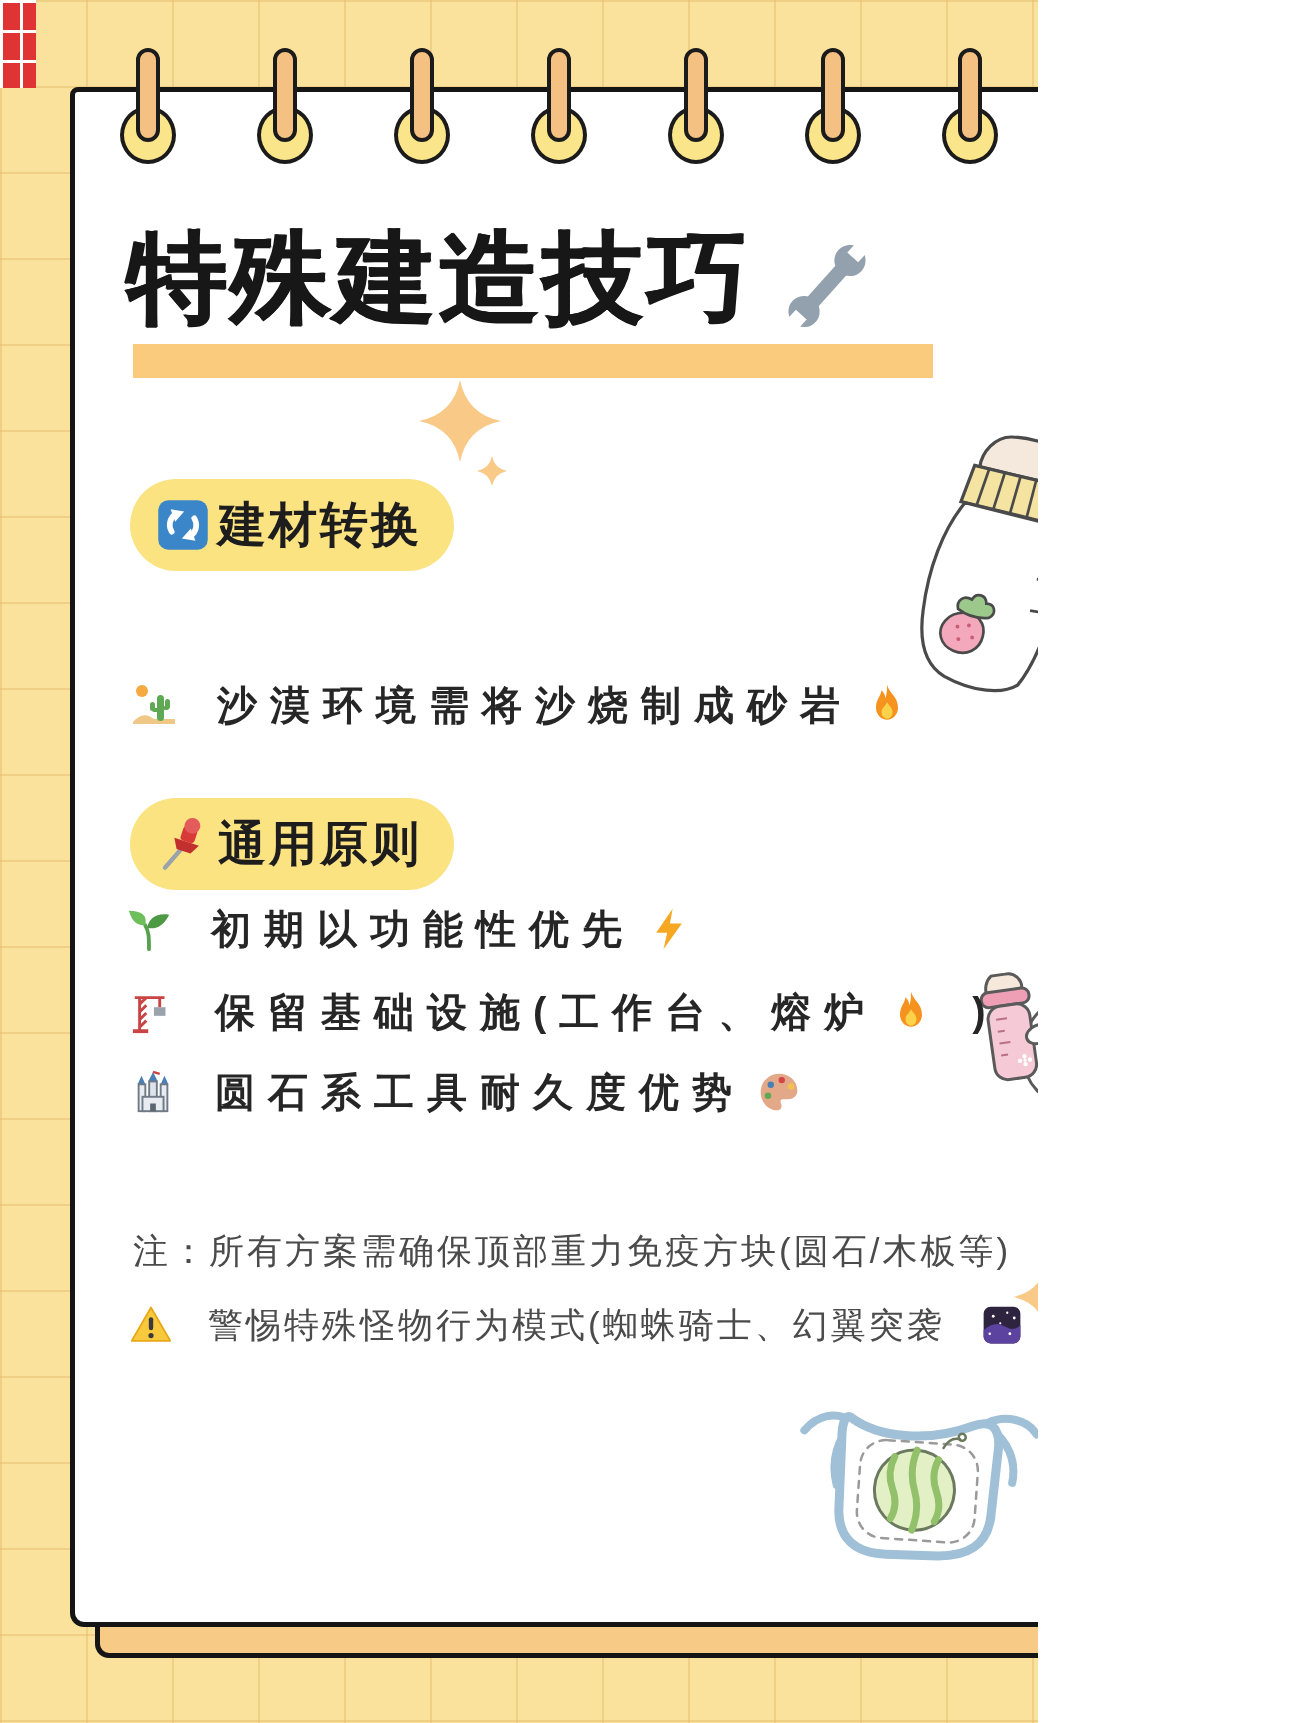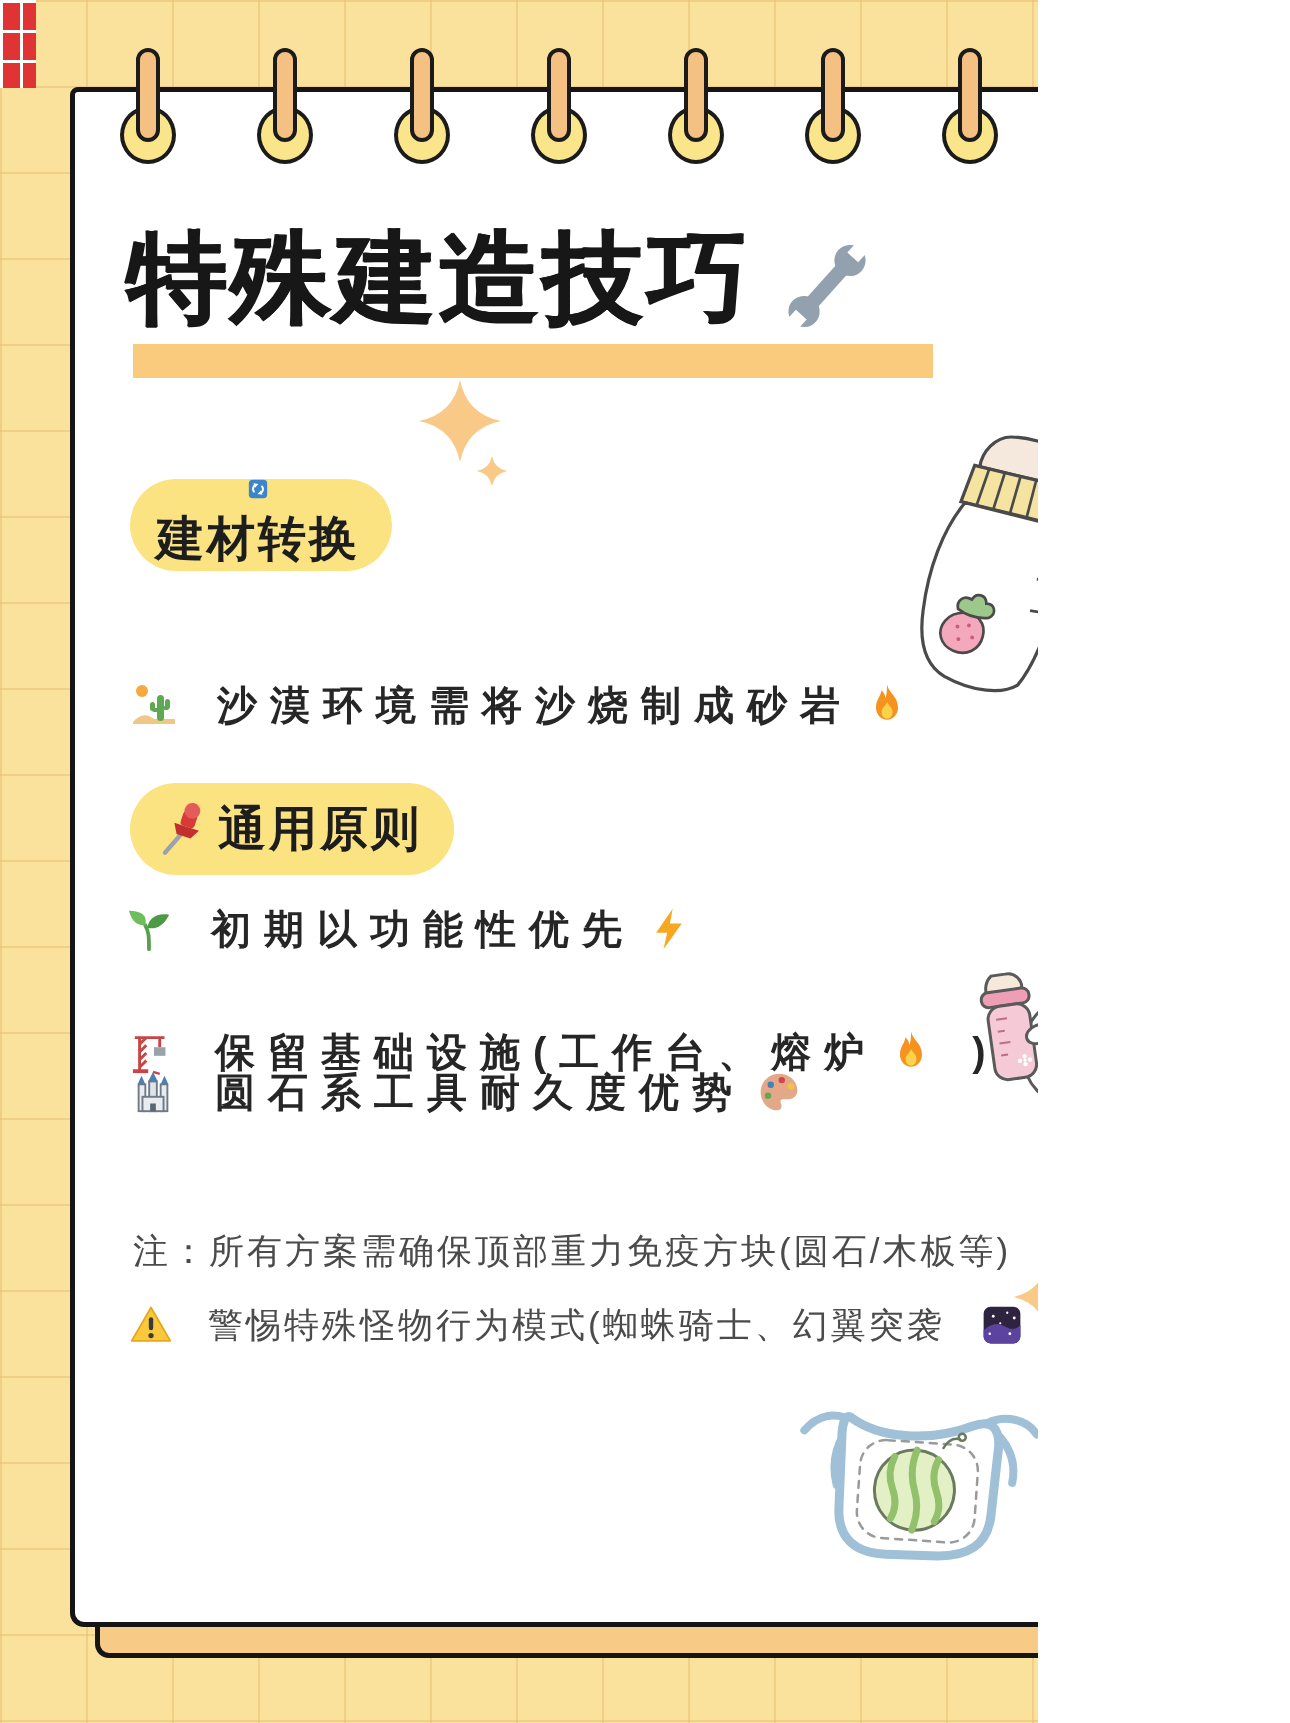--- a/index.html
+++ b/index.html
@@ -170,21 +170,21 @@
     </svg>
     <div id="title-underline" class="abs"></div>
 
     <svg class="abs" style="left:344px; top:288px;" width="82" height="82" viewBox="0 0 48 48">
       <path d="M24 0 Q28 20 48 24 Q28 28 24 48 Q20 28 0 24 Q20 20 24 0Z" fill="#F8C987"></path>
     </svg>
     <svg class="abs" style="left:402px; top:364px;" width="30" height="30" viewBox="0 0 48 48">
       <path d="M24 0 Q28 20 48 24 Q28 28 24 48 Q20 28 0 24 Q20 20 24 0Z" fill="#F8C987"></path>
     </svg>
 
-    <div class="pill" style="left:55px; top:387px;flex-direction:column;">
+    <div class="pill" style="left:55px; top:387px;">
       <svg width="54" height="54" viewBox="0 0 48 48">
         <rect x="2" y="2" width="44" height="44" rx="9" fill="#3B86C8"></rect>
         <g fill="none" stroke="#fff" stroke-width="5" stroke-linecap="round">
           <path d="M14 30 A11.5 11.5 0 0 1 17 14.5"></path>
           <path d="M34 18 A11.5 11.5 0 0 1 31 33.5"></path>
         </g>
         <path d="M13 10 L25 12 L17 21 Z" fill="#fff"></path>
         <path d="M35 38 L23 36 L31 27 Z" fill="#fff"></path>
       </svg>
       <span class="ptxt">建材转换</span>
@@ -203,21 +203,21 @@
         </g>
       </svg>
       <span class="btxt">沙漠环境需将沙烧制成砂岩</span>
       <svg width="44" height="44" viewBox="0 0 48 48">
         <path d="M24 2 C27 12 36 15 36 27 A12 13 0 0 1 12 27 C12 18 17 15 18 8 C21 11 22 13 22 17 C24 12 24 8 24 2 Z" fill="#F6921E"></path>
         <path d="M24 21 C27 26 30 27 30 32 A6 7 0 0 1 18 32 C18 27 22 26 24 21 Z" fill="#FBD34A"></path>
       </svg>
     </div>
 
 
-    <div class="pill" style="left:55px; top:691px; margin-top:0; top:691px;align-items:center;">
+    <div class="pill" style="left:55px; top:691px; margin-top:15px; top:691px;align-items:center;">
       <svg width="54" height="54" viewBox="0 0 48 48">
         <line x1="8" y1="45" x2="22" y2="29" stroke="#9aa2ab" stroke-width="4" stroke-linecap="round"></line>
         <g transform="rotate(18 28 18)">
           <rect x="22" y="9" width="13" height="13" rx="3" fill="#D83A3A"></rect>
           <path d="M17 22 h23 l-5 9 h-13 z" fill="#C22F2F"></path>
           <circle cx="29" cy="7" r="7" fill="#E45B5B"></circle>
         </g>
       </svg>
       <span class="ptxt">通用原则</span>
     </div>
@@ -227,21 +227,21 @@
         <path d="M24 45 C24 33 24 27 20 20" stroke="#57A14E" stroke-width="4" fill="none" stroke-linecap="round"></path>
         <path d="M20 20 C8 21 5 11 3 5 C16 5 23 10 20 20Z" fill="#6CBF5A"></path>
         <path d="M22 23 C33 25 41 18 45 9 C31 7 24 13 22 23Z" fill="#4E9A44"></path>
       </svg>
       <span class="btxt">初期以功能性优先</span>
       <svg width="44" height="44" viewBox="0 0 48 48">
         <path d="M28 2 L10 28 H22 L18 46 L38 18 H25 Z" fill="#F7A823"></path>
       </svg>
     </div>
 
-    <div class="row" style="left:55px; top:931px;text-align:center;">
+    <div class="row" style="left:55px; top:891px;text-align:center;">
       <svg width="46" height="46" viewBox="0 0 48 48">
         <g stroke="#C94444" stroke-width="3" fill="none">
           <path d="M10 44 V9 M5 9 H36 M10 16 l7 -7 M10 24 l7 -7 M10 32 l7 -7 M10 40 l7 -7"></path>
           <path d="M31 9 V19"></path>
         </g>
         <rect x="25" y="19" width="12" height="9" fill="#9aa2ab"></rect>
         <rect x="3" y="42" width="16" height="4" fill="#C94444"></rect>
       </svg>
       <span class="btxt">保留基础设施(工作台、熔炉</span>
       <svg width="44" height="44" viewBox="0 0 48 48">

